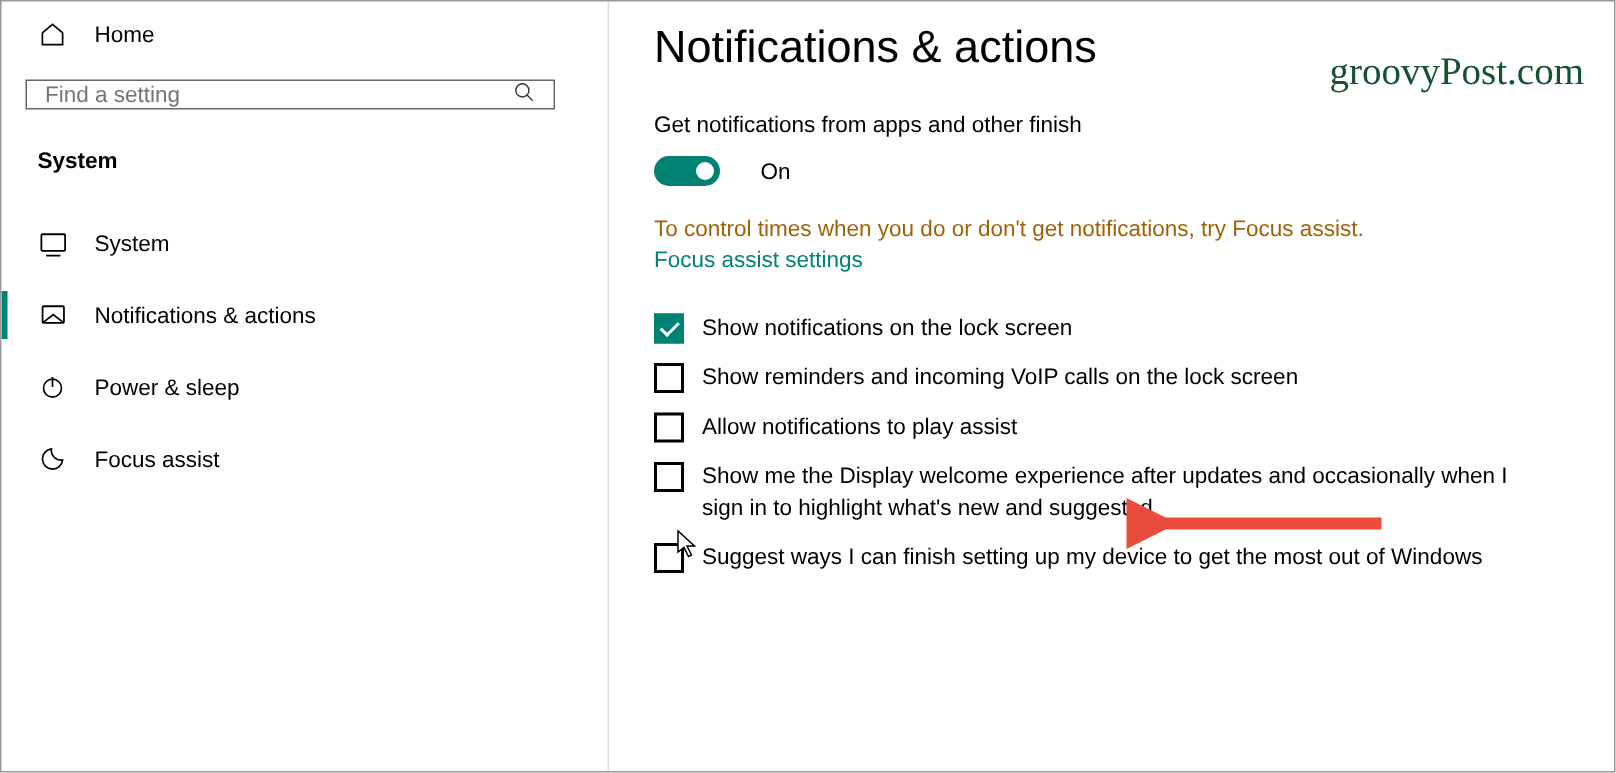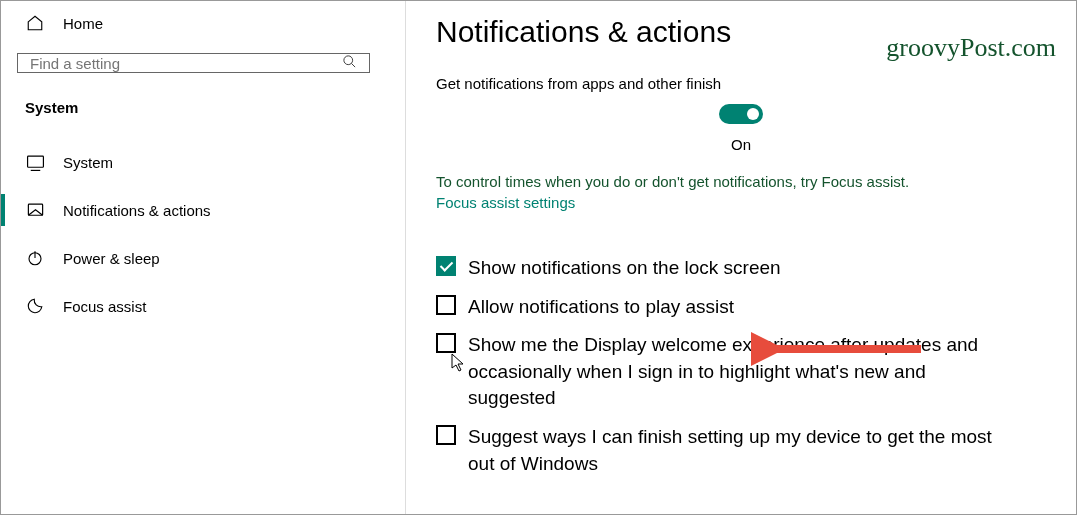--- a/index.html
+++ b/index.html
@@ -89,23 +89,22 @@
     font-weight: 350;
     margin-bottom: 26px;
   }
   .setting-label {
     font-size: 15px;
     margin-bottom: 12px;
   }
   .toggle-row {
     display: flex;
     align-items: center;
-    gap: 12px;
+    gap: 27px;
     margin-bottom: 20px;
-    flex-direction: column;
   }
   .toggle {
     width: 44px;
     height: 20px;
     border-radius: 10px;
     background: #008272;
     position: relative;
     cursor: pointer;
   }
   .toggle::after {
@@ -113,28 +112,28 @@
     position: absolute;
     width: 12px;
     height: 12px;
     border-radius: 50%;
     background: #fff;
     top: 4px;
     right: 4px;
   }
   .desc-text {
     font-size: 15px;
-    color: #14532d;
+    color: #a16207;
     margin-bottom: 4px;
   }
   .link {
     color: #008272;
     font-size: 15px;
     cursor: pointer;
-    margin-bottom: 44px;
+    margin-bottom: 26px;
     display: inline-block;
   }
   .checkbox-row {
     display: flex;
     align-items: flex-start;
     gap: 12px;
     margin-bottom: 12px;
   }
   .checkbox {
     width: 20px;
@@ -154,21 +153,21 @@
   .checkbox.checked::after {
     content: "";
     width: 5px;
     height: 10px;
     border: solid #fff;
     border-width: 0 2px 2px 0;
     transform: rotate(45deg);
     margin-top: -3px;
   }
   .checkbox-label {
-    font-size: 19px;
+    font-size: 15px;
     line-height: 1.4;
     max-width: 540px;
   }
   .watermark {
     position: absolute;
     top: 32px;
     right: 20px;
     font-family: Georgia, serif;
     font-size: 26px;
     color: #14532d;
@@ -261,20 +260,24 @@
       <div class="toggle"></div>
       <span>On</span>
     </div>
 
     <div class="desc-text">To control times when you do or don't get notifications, try Focus assist.</div>
     <span class="link">Focus assist settings</span>
 
     <div class="checkbox-row">
       <div class="checkbox checked"></div>
       <div class="checkbox-label">Show notifications on the lock screen</div>
+    </div>
+    <div class="checkbox-row">
+      <div class="checkbox"></div>
+      <div class="checkbox-label">Show reminders and incoming VoIP calls on the lock screen</div>
     </div>
     <div class="checkbox-row">
       <div class="checkbox"></div>
       <div class="checkbox-label">Allow notifications to play assist</div>
     </div>
     <div class="checkbox-row">
       <div class="checkbox"></div>
       <div class="checkbox-label">Show me the Display welcome experience after updates and occasionally when I sign in to highlight what's new and suggested</div>
     </div>
     <div class="checkbox-row">

